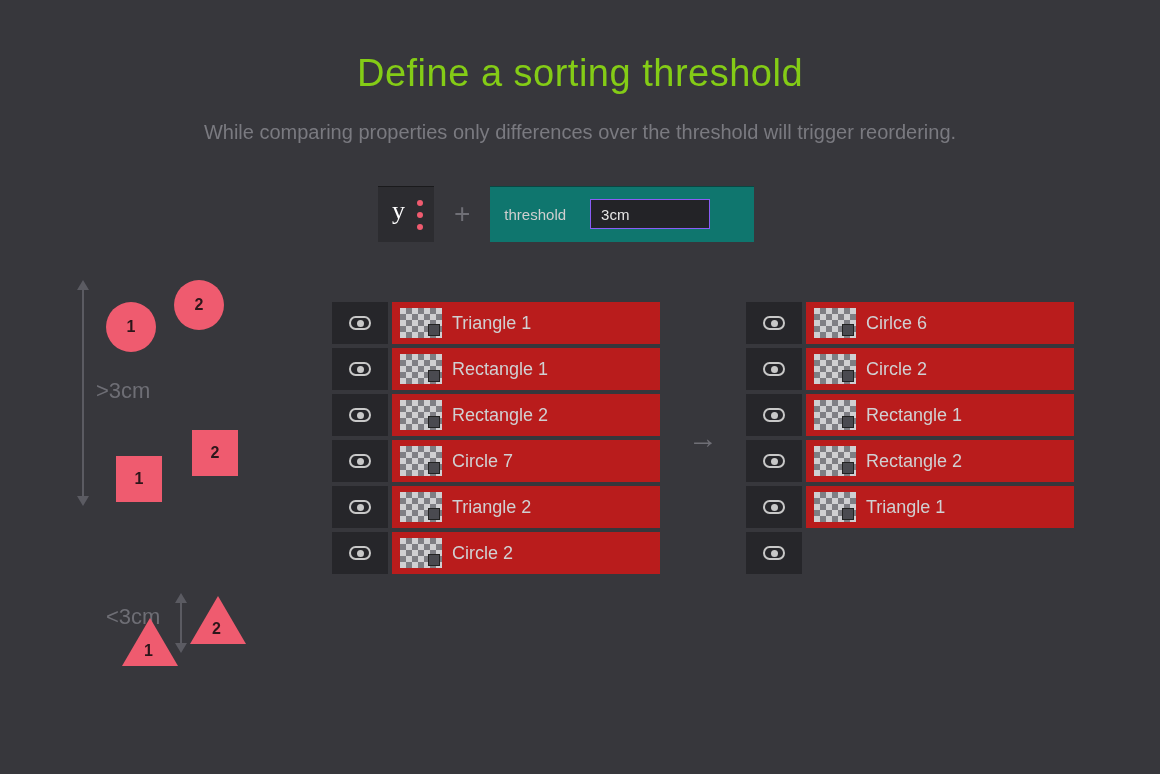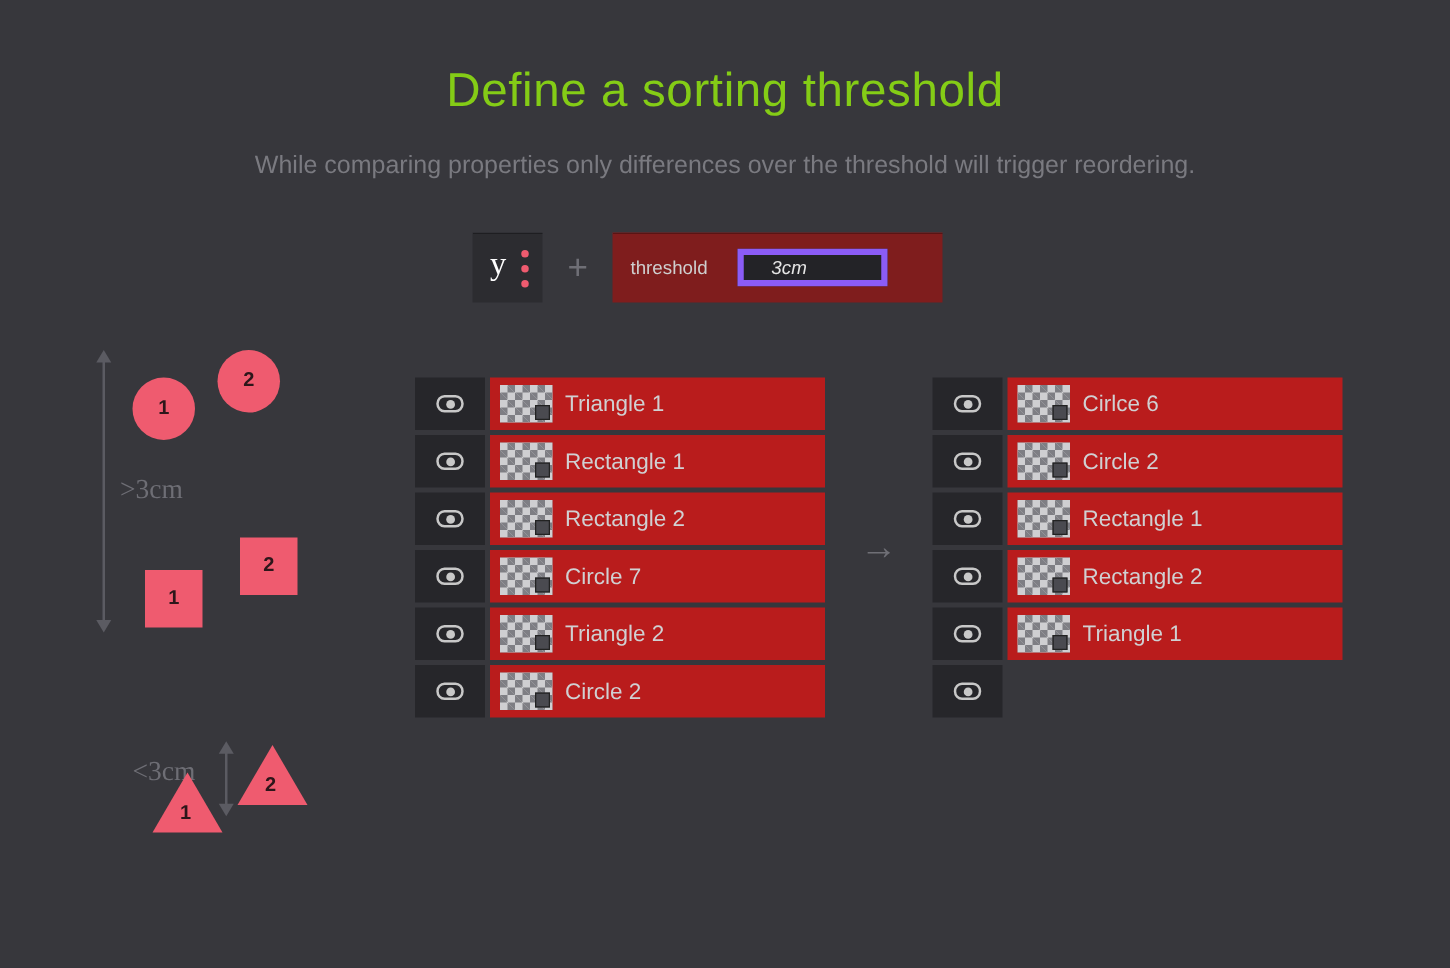--- a/index.html
+++ b/index.html
@@ -69,41 +69,40 @@
     background: #ef5b6f;
   }
   .plus {
     color: #6f6f76;
     font-size: 28px;
     font-weight: 300;
   }
   .thresh-panel {
     width: 264px;
     height: 56px;
-    background: #7f1d1d;
+    background: #0f766e;
     display: flex;
     align-items: center;
     padding: 0 14px;
     gap: 24px;
     box-shadow: 0 1px 0 rgba(0,0,0,.4) inset;
   }
   .thresh-label {
     color: #cfcfcf;
     font-size: 15px;
   }
   .thresh-input {
     width: 120px;
     height: 30px;
     background: #232327;
-    border: 5px solid #8b5cf6;
+    border: 1px solid #8b5cf6;
     color: #e6e6e6;
     font-size: 15px;
-    padding: 0 22px;
+    padding: 0 10px;
     outline: none;
-    font-style: italic;
   }
 
   
   .shapes {
     position: absolute;
     left: 60px;
     top: 278px;
     width: 230px;
     height: 420px;
   }
@@ -177,21 +176,20 @@
     border-left: 6px solid transparent;
     border-right: 6px solid transparent;
   }
   .varrow2::before { top: -8px; border-bottom: 10px solid #5b5b62; }
   .varrow2::after  { bottom: -8px; border-top: 10px solid #5b5b62; }
 
   .measure-label {
     position: absolute;
     color: #6e6e75;
     font-size: 22px;
-    font-family: Liberation Serif, serif;
   }
   .ml1 { left: 36px; top: 100px; }
   .ml2 { left: 46px; top: 326px; }
 
   
   .panels {
     position: absolute;
     left: 332px;
     top: 302px;
     display: flex;

